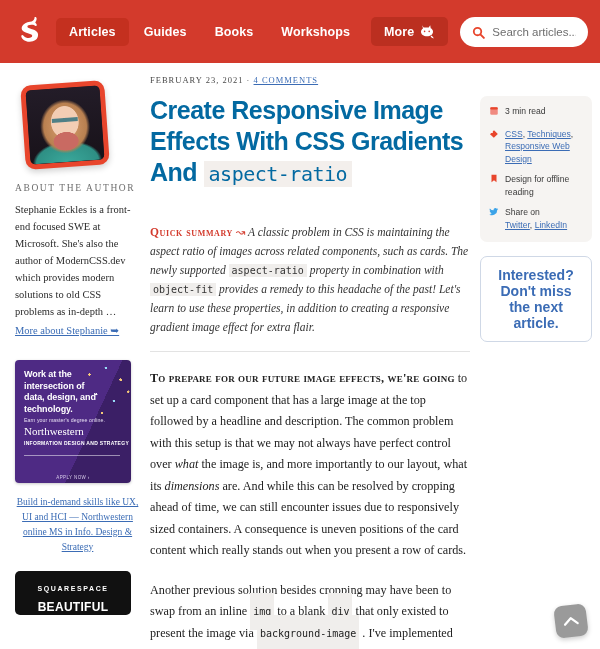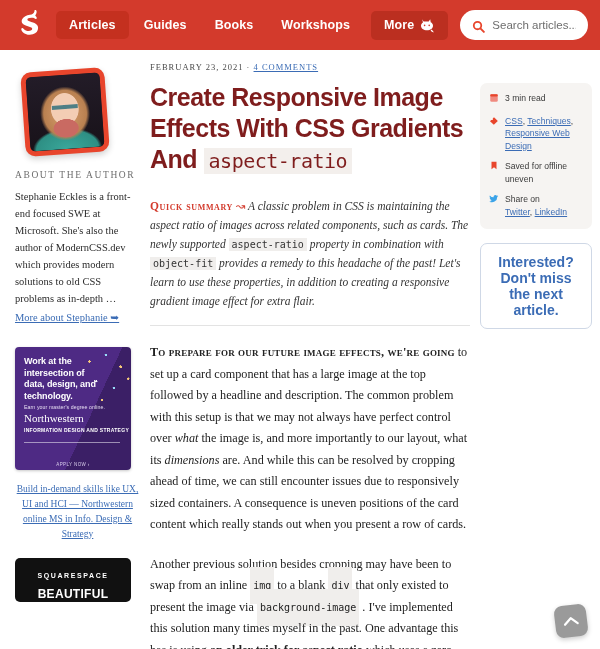--- a/index.html
+++ b/index.html
@@ -6,21 +6,21 @@
   html, body {
     width: 600px; height: 649px;
     overflow: hidden;
     background: #fff;
     font-family: "Liberation Sans", sans-serif;
   }
 
   
   .site-header {
     position: relative;
-    height: 50px;
+    height: 63px;
     background: #d33a2c;
     display: flex;
     align-items: center;
     padding: 0 12px 0 10px;
     overflow: hidden;
   }
   .logo-wrap {
     width: 40px; height: 44px;
     display: flex; align-items: center; justify-content: center;
     flex: 0 0 auto;
@@ -223,22 +223,22 @@
     color: #4a4a4a;
     text-transform: uppercase;
     margin-bottom: 10px;
   }
   .meta a { color: #3b6cb5; text-decoration: underline; cursor: pointer; }
   .headline {
     font-size: 25px;
     font-weight: bold;
     line-height: 31px;
     letter-spacing: -.5px;
-    color: #7f1d1d;
-    margin-bottom: 20px;
+    color: #0369a1;
+    margin-bottom: 33px;
   }
   .headline code {
     font-family: "DejaVu Sans Mono", monospace;
     font-size: 20px;
     background: #f3efec;
     padding: 1px 5px;
     font-weight: normal;
     letter-spacing: -.5px;
   }
   .summary {
@@ -451,21 +451,21 @@
         </span>
         <span><a>CSS</a>, <a>Techniques</a>, <a>Responsive Web Design</a></span>
       </div>
 
       <div class="info-row">
         <span class="info-ic">
           <svg width="10" height="10" viewBox="0 0 12 12">
             <path d="M3 1h6v9l-3-2.4L3 10z" fill="#e8452c"></path>
           </svg>
         </span>
-        <span>Saved for offline uneven</span>
+        <span>Design for offline reading</span>
       </div>
 
       <div class="info-row">
         <span class="info-ic">
           <svg width="10" height="10" viewBox="0 0 12 12">
             <path d="M11 2.3c-.4.2-.8.3-1.2.4.4-.3.7-.7.9-1.2-.4.3-.9.4-1.4.6A2.2 2.2 0 0 0 5.5 4a6.2 6.2 0 0 1-4.5-2.3 2.2 2.2 0 0 0 .7 2.9c-.4 0-.7-.1-1-.3A2.2 2.2 0 0 0 2.5 6.5c-.3.1-.7.1-1 0a2.2 2.2 0 0 0 2 1.5 4.4 4.4 0 0 1-3.2.9 6.2 6.2 0 0 0 9.6-5.3c.4-.3.8-.7 1.1-1.3z" fill="#3ba3e8"></path>
           </svg>
         </span>
         <span><span>Share on</span><br><a>Twitter</a>, <a>LinkedIn</a></span>
       </div>

